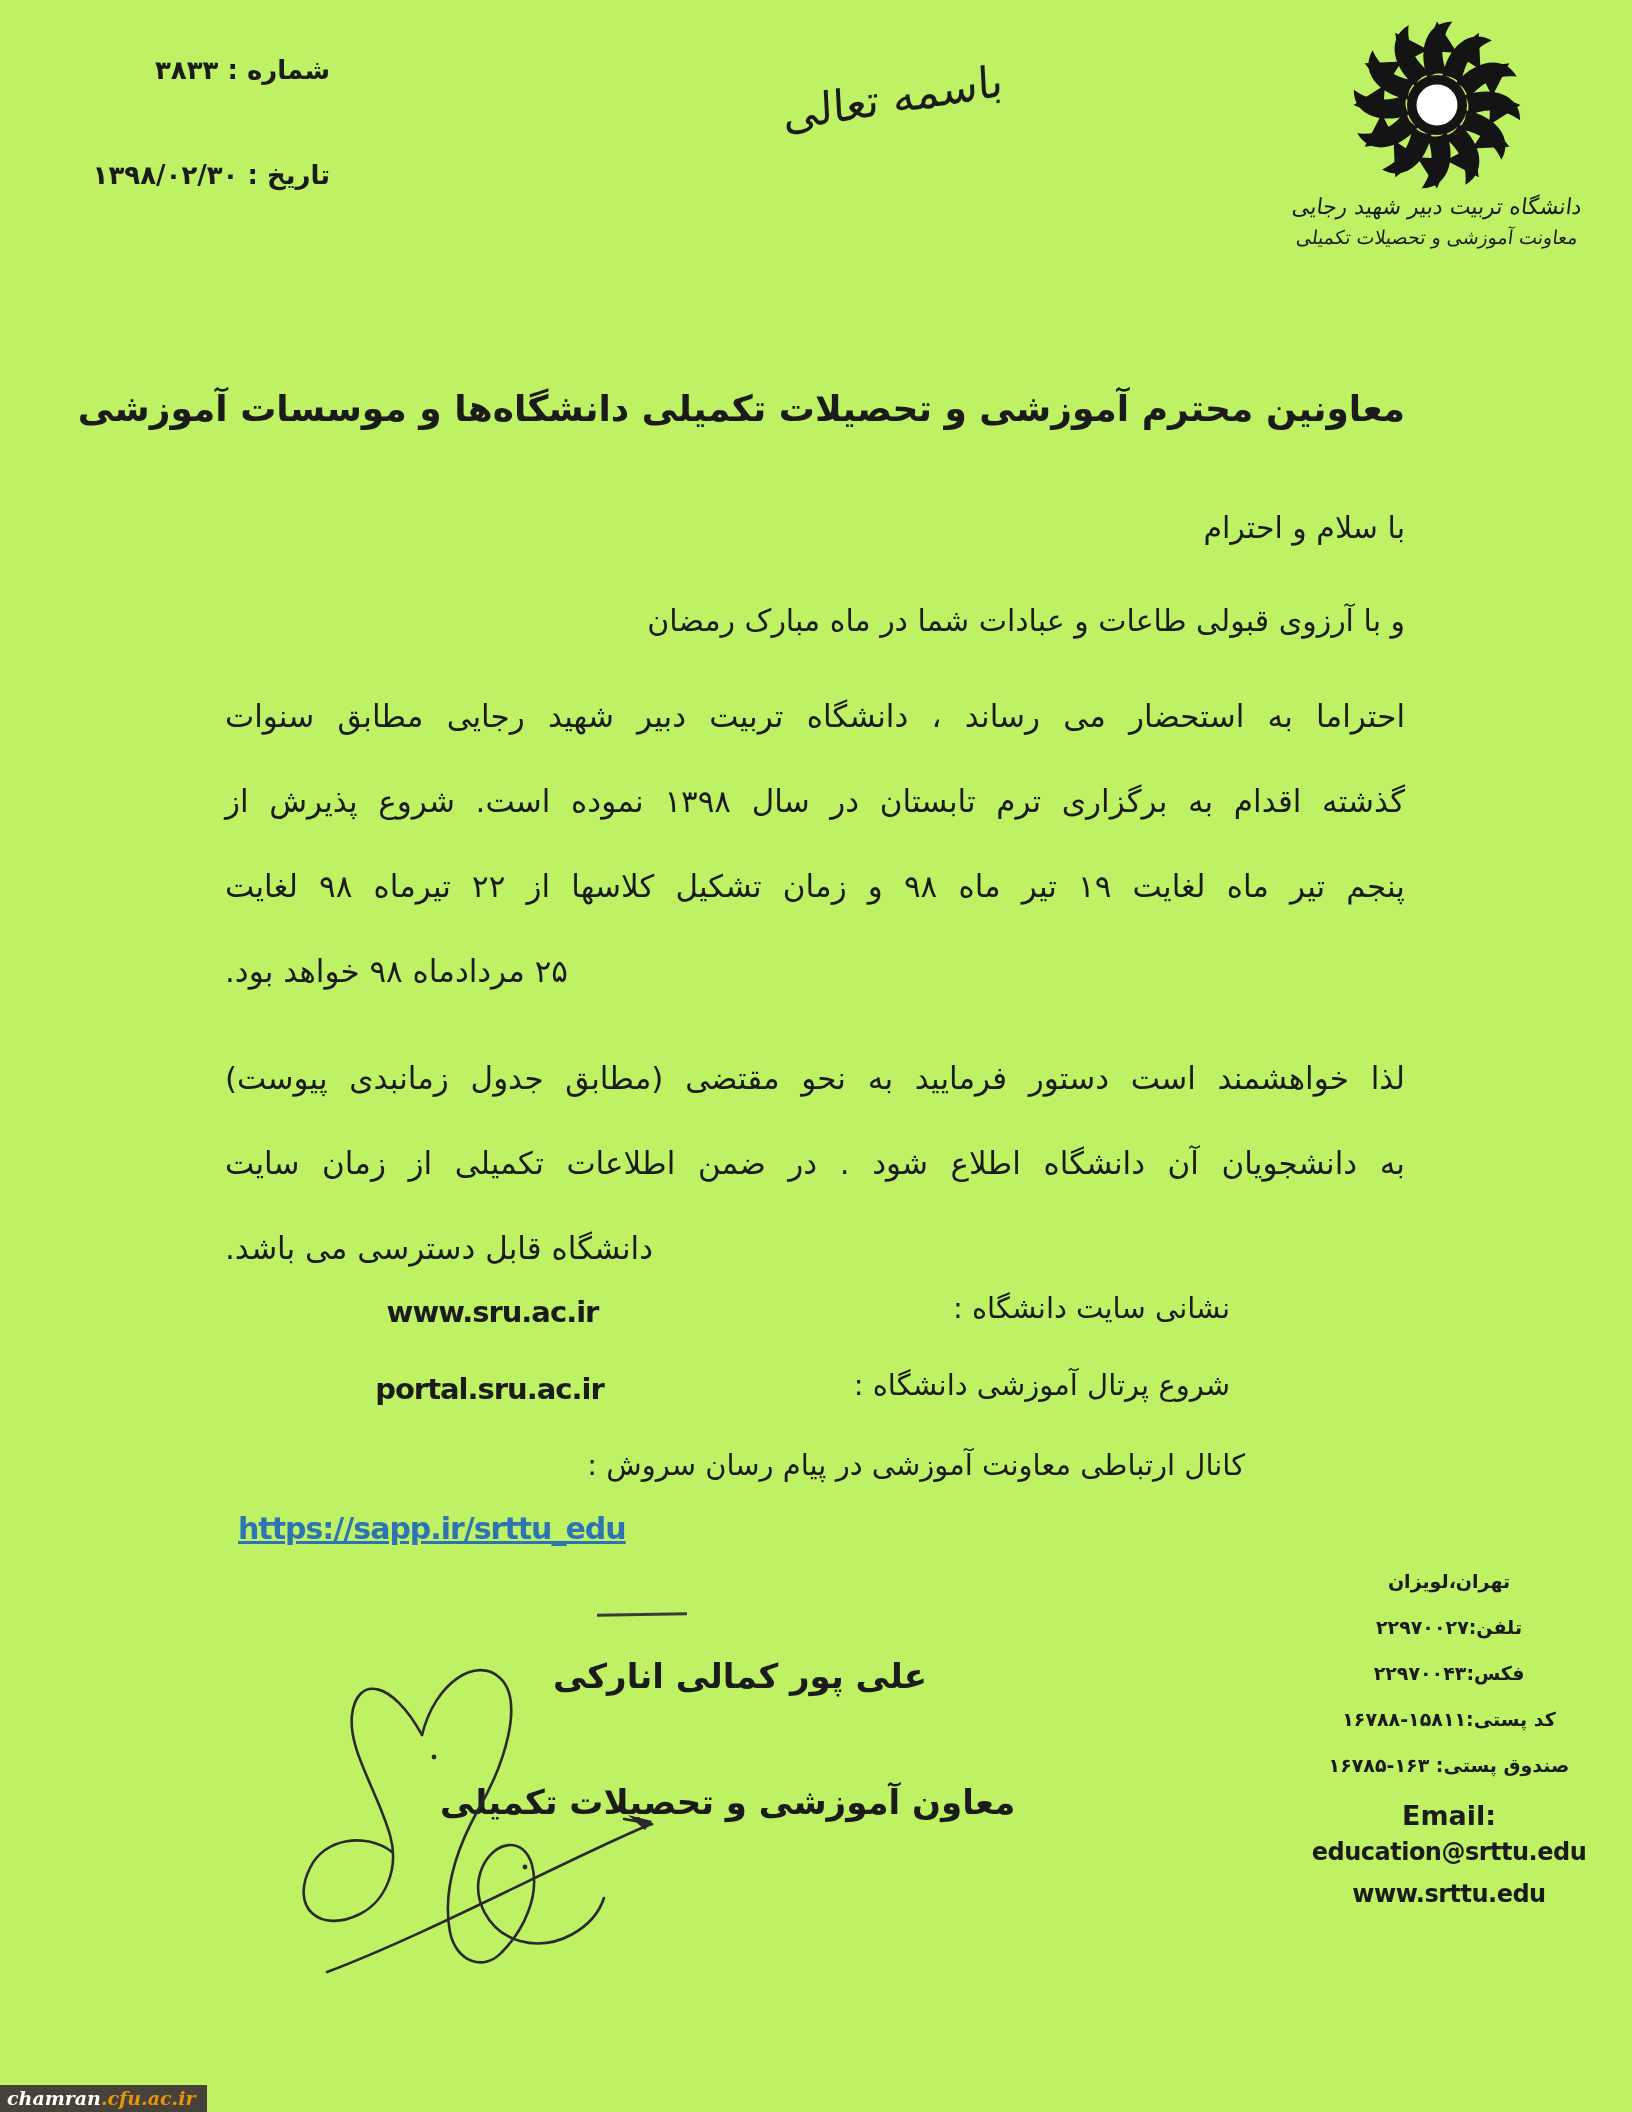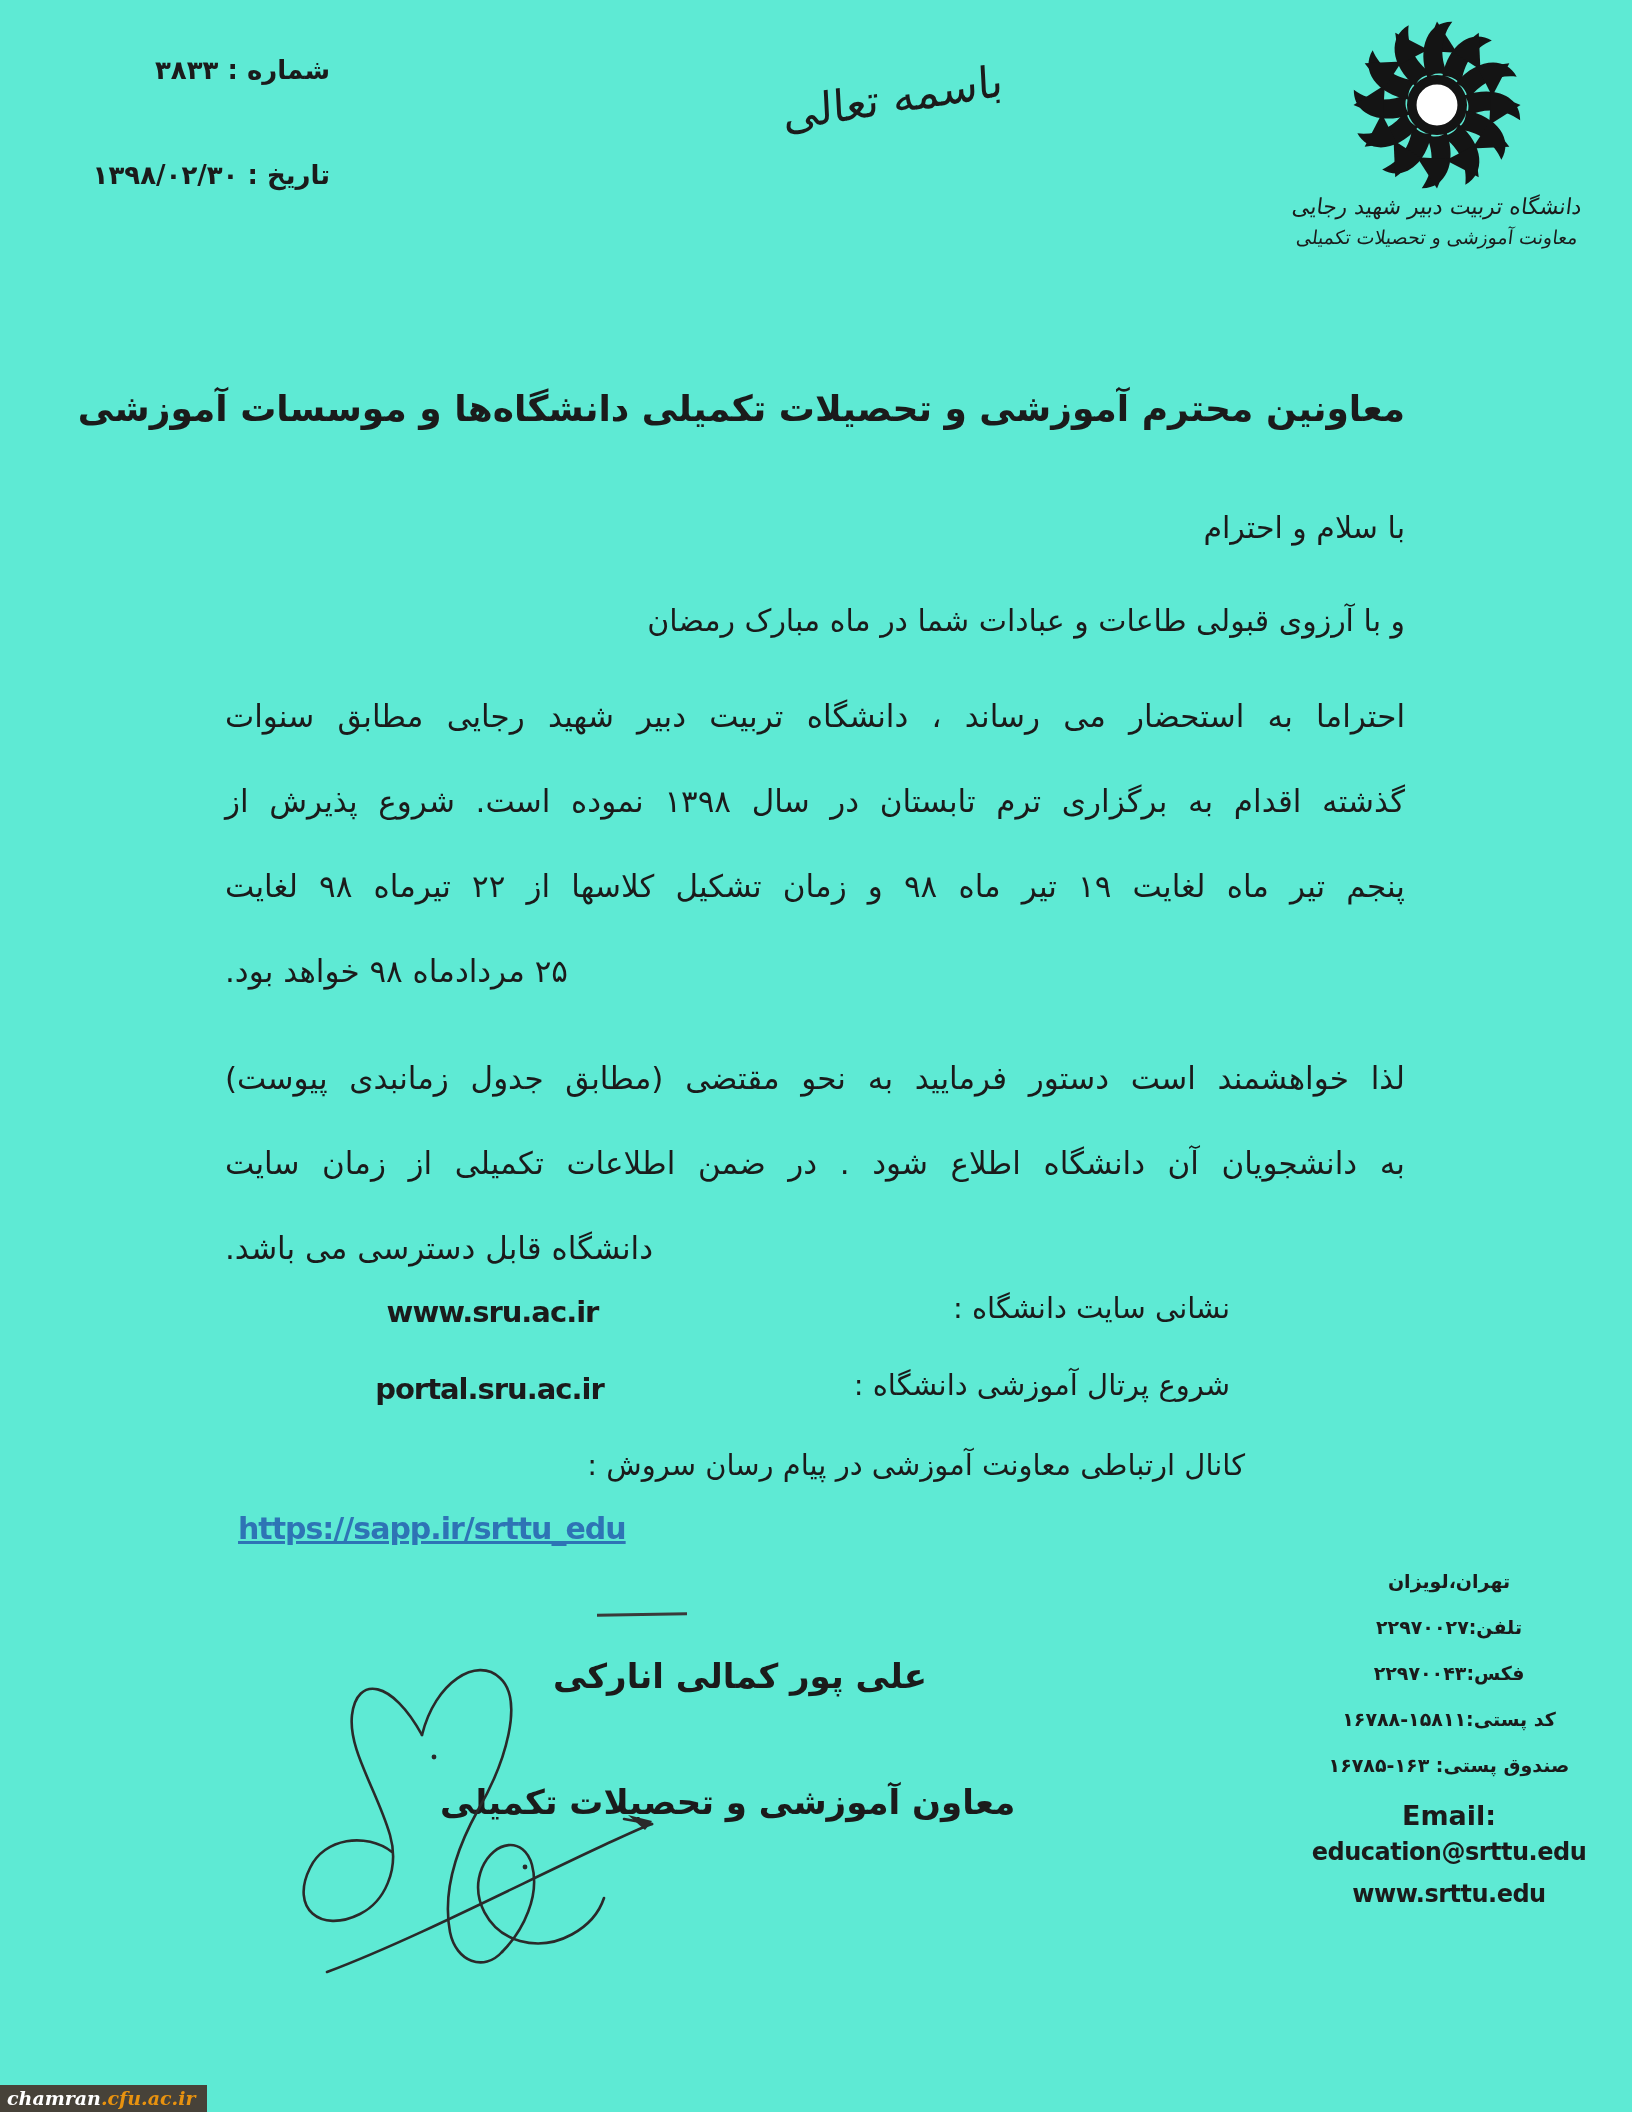--- a/index.html
+++ b/index.html
@@ -1,19 +1,19 @@
 <!DOCTYPE html>
 <html><head>
 <meta charset="utf-8">
 <style>
   * { margin:0; padding:0; box-sizing:border-box; }
   body { background:#888; }
   .page {
     position:relative; width:1632px; height:2112px;
-    background:#5eead4; overflow:hidden; margin:0 auto;
+    background:#bef264; overflow:hidden; margin:0 auto;
     font-family:"DejaVu Sans", sans-serif; color:#1b1b1b;
   }
   .abs { position:absolute; }
   .num-line { top:55px; right:1302px; font-size:26px; font-weight:bold; white-space:nowrap; direction:rtl; }
   .num-line.date { top:160px; }
   .besmele {
     top:72px; left:748px; width:290px; text-align:center;
     font-size:44px; direction:rtl; white-space:nowrap;
     transform:rotate(-9deg) skewX(-6deg); font-weight:500;
   }

